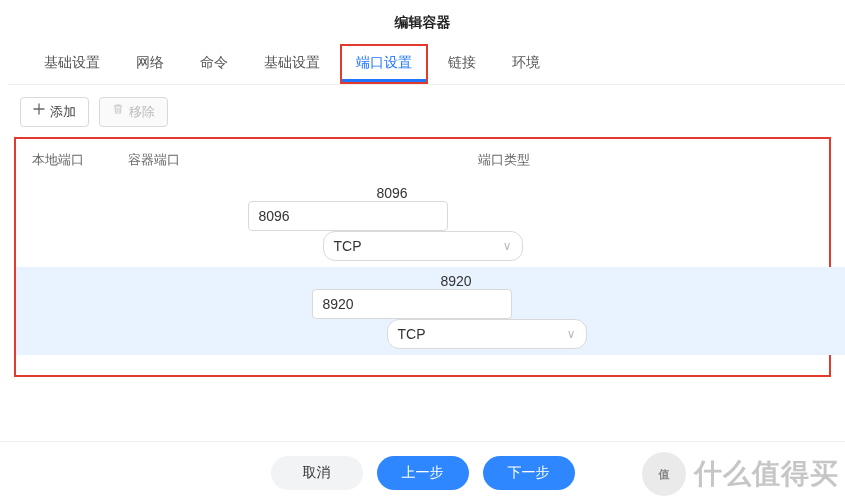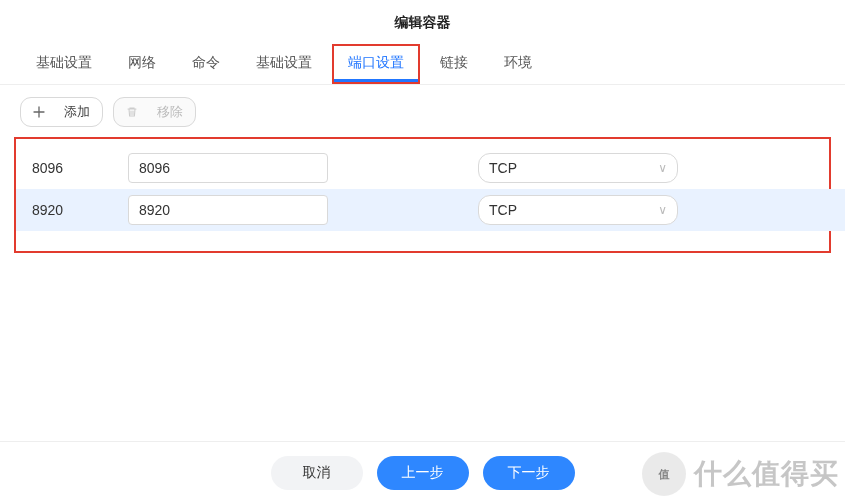--- a/index.html
+++ b/index.html
@@ -19,20 +19,21 @@
     font-size: 14px;
     padding: 14px 0 12px;
     color: #222;
   }
   .tabs {
     display: flex;
     align-items: stretch;
     padding: 0 20px;
     border-bottom: 1px solid #eee;
     gap: 4px;
+    margin-left: 8px;
   }
   .tab {
     padding: 8px 14px 10px;
     font-size: 14px;
     color: #555;
     cursor: pointer;
     border: 2px solid transparent;
     position: relative;
   }
   .tab.active {
@@ -41,25 +42,24 @@
     border-bottom: 2px solid #e23b2e;
     box-shadow: inset 0 -3px 0 #2176ff;
   }
   .toolbar {
     padding: 12px 20px 10px;
     display: flex;
     gap: 10px;
   }
   .btn-outline {
     display: inline-flex;
-    align-items: center;
-    gap: 19px;
+    gap: 5px;
     padding: 5px 12px;
     border: 1px solid #d9d9d9;
-    border-radius: 11px;
+    border-radius: 4px;
     background: #fff;
     font-size: 13px;
     color: #444;
     cursor: pointer;
   }
   .btn-outline.disabled {
     color: #bbb;
     cursor: not-allowed;
     background: #fafafa;
   }
@@ -75,20 +75,21 @@
     font-size: 13px;
     color: #666;
   }
   .col-local { width: 100px; padding-left: 4px;}
   .col-container { width: 350px; }
   .col-type { flex: 1; }
   .port-row {
     display: flex;
     align-items: center;
     padding: 6px 6px;
+    flex-direction: column;
   }
   .port-row.selected {
     background: #e9f2ff;
     margin: 0 -6px 0 -6px;
     padding: 6px 12px;
     width: calc(100% + 140px); 
   }
   .port-row .col-local { font-size: 14px; color:#333; }
   .port-input {
     width: 200px;
@@ -193,20 +194,25 @@
     <span class="trash-icon">
       <svg viewBox="0 0 12 12" width="12" height="12">
           <path d="M2 3h8M4 3V2h4v1M3 3l.6 7h4.8L9 3M5 5v3.5M7 5v3.5" stroke="#ccc" stroke-width="1.1" fill="none" stroke-linecap="round"></path>
         </svg>
     </span>
     <span>移除</span>
   </button>
 </div>
 
 <div class="content-box">
+  <div class="port-header">
+    <div class="col-local">本地端口</div>
+    <div class="col-container">容器端口</div>
+    <div class="col-type">端口类型</div>
+  </div>
 
   <div class="port-row">
     <div class="col-local">8096</div>
     <div class="col-container">
       <input class="port-input" value="8096" style="">
     </div>
     <div class="col-type">
       <div class="port-select">
         <span>TCP</span>
         <span class="chev">∨</span>

